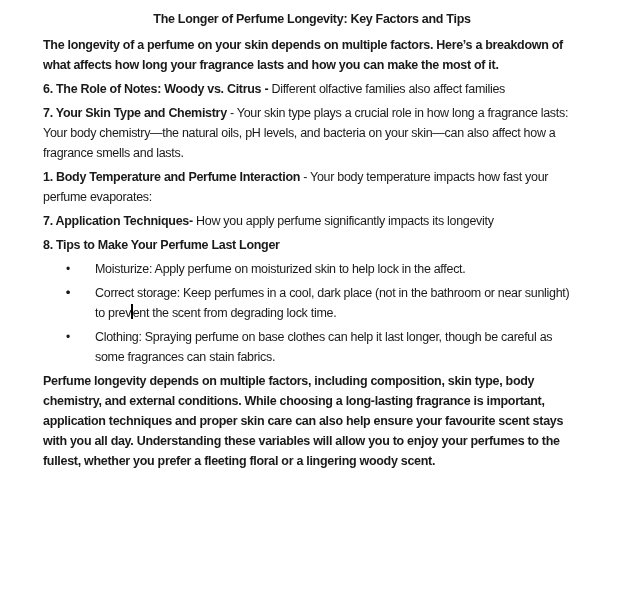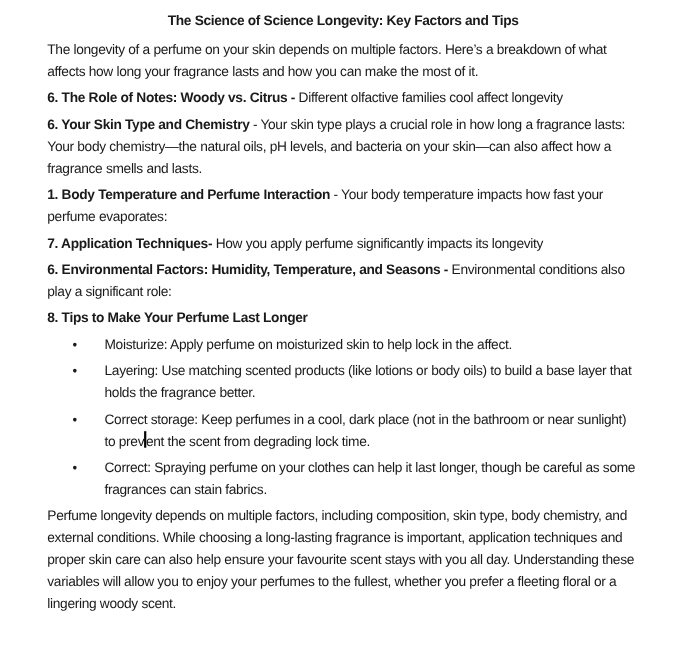--- a/index.html
+++ b/index.html
@@ -27,21 +27,21 @@
   }
   .title {
     text-align: center;
     font-weight: 700;
     margin: 0 0 6px 0 !important;
   }
   .bold {
     font-weight: 700;
   }
   .intro, .conclusion {
-    font-weight: 400;
+    font-weight: 700;
   }
   .conclusion {
     margin-bottom: 0 !important;
   }
   ul.tips {
     list-style: none;
     margin: 0 0 4px 0;
     padding: 0;
   }
   ul.tips li {
@@ -65,39 +65,38 @@
     background: #000000;
     vertical-align: -2px;
     margin: 0;
   }
 </style>
 </head>
 <body>
 
 <div class="doc">
 
-  <p class="title">The Science of Science Longevity: Key Factors and Tips</p>
+  <p class="title">The Longer of Perfume Longevity: Key Factors and Tips</p>
 
   <p class="intro">The longevity of a perfume on your skin depends on multiple factors. Here’s a breakdown of what affects how long your fragrance lasts and how you can make the most of it.</p>
 
 
-  <p><span class="bold">6. The Role of Notes: Woody vs. Citrus -</span><span> Different olfactive families cool affect longevity</span></p>
+  <p><span class="bold">6. The Role of Notes: Woody vs. Citrus -</span><span> Different olfactive families also affect families</span></p>
 
-  <p><span class="bold">6. Your Skin Type and Chemistry</span><span> - Your skin type plays a crucial role in how long a fragrance lasts: Your body chemistry—the natural oils, pH levels, and bacteria on your skin—can also affect how a fragrance smells and lasts.</span></p>
+  <p><span class="bold">7. Your Skin Type and Chemistry</span><span> - Your skin type plays a crucial role in how long a fragrance lasts: Your body chemistry—the natural oils, pH levels, and bacteria on your skin—can also affect how a fragrance smells and lasts.</span></p>
 
   <p><span class="bold">1. Body Temperature and Perfume Interaction</span><span> - Your body temperature impacts how fast your perfume evaporates:</span></p>
 
   <p><span class="bold">7. Application Techniques-</span><span> How you apply perfume significantly impacts its longevity</span></p>
 
-  <p><span class="bold">6. Environmental Factors: Humidity, Temperature, and Seasons -</span><span> Environmental conditions also play a significant role:</span></p>
 
   <p class="bold">8. Tips to Make Your Perfume Last Longer</p>
 
   <ul class="tips">
     <li><span class="bullet">•</span><span>Moisturize: Apply perfume on moisturized skin to help lock in the affect.</span></li>
-    <li><span class="bullet">•</span><span>Layering: Use matching scented products (like lotions or body oils) to build a base layer that holds the fragrance better.</span></li>
+    <li><span class="bullet">•</span></li>
     <li><span class="bullet">•</span><span>Correct storage: Keep perfumes in a cool, dark place (not in the bathroom or near sunlight) to prev</span><span class="caret"></span><span>ent the scent from degrading lock time.</span></li>
-    <li><span class="bullet">•</span><span>Correct: Spraying perfume on your clothes can help it last longer, though be careful as some fragrances can stain fabrics.</span></li>
+    <li><span class="bullet">•</span><span>Clothing: Spraying perfume on base clothes can help it last longer, though be careful as some fragrances can stain fabrics.</span></li>
   </ul>
 
   <p class="conclusion">Perfume longevity depends on multiple factors, including composition, skin type, body chemistry, and external conditions. While choosing a long-lasting fragrance is important, application techniques and proper skin care can also help ensure your favourite scent stays with you all day. Understanding these variables will allow you to enjoy your perfumes to the fullest, whether you prefer a fleeting floral or a lingering woody scent.</p>
 
 </div>
 
 </body></html>

